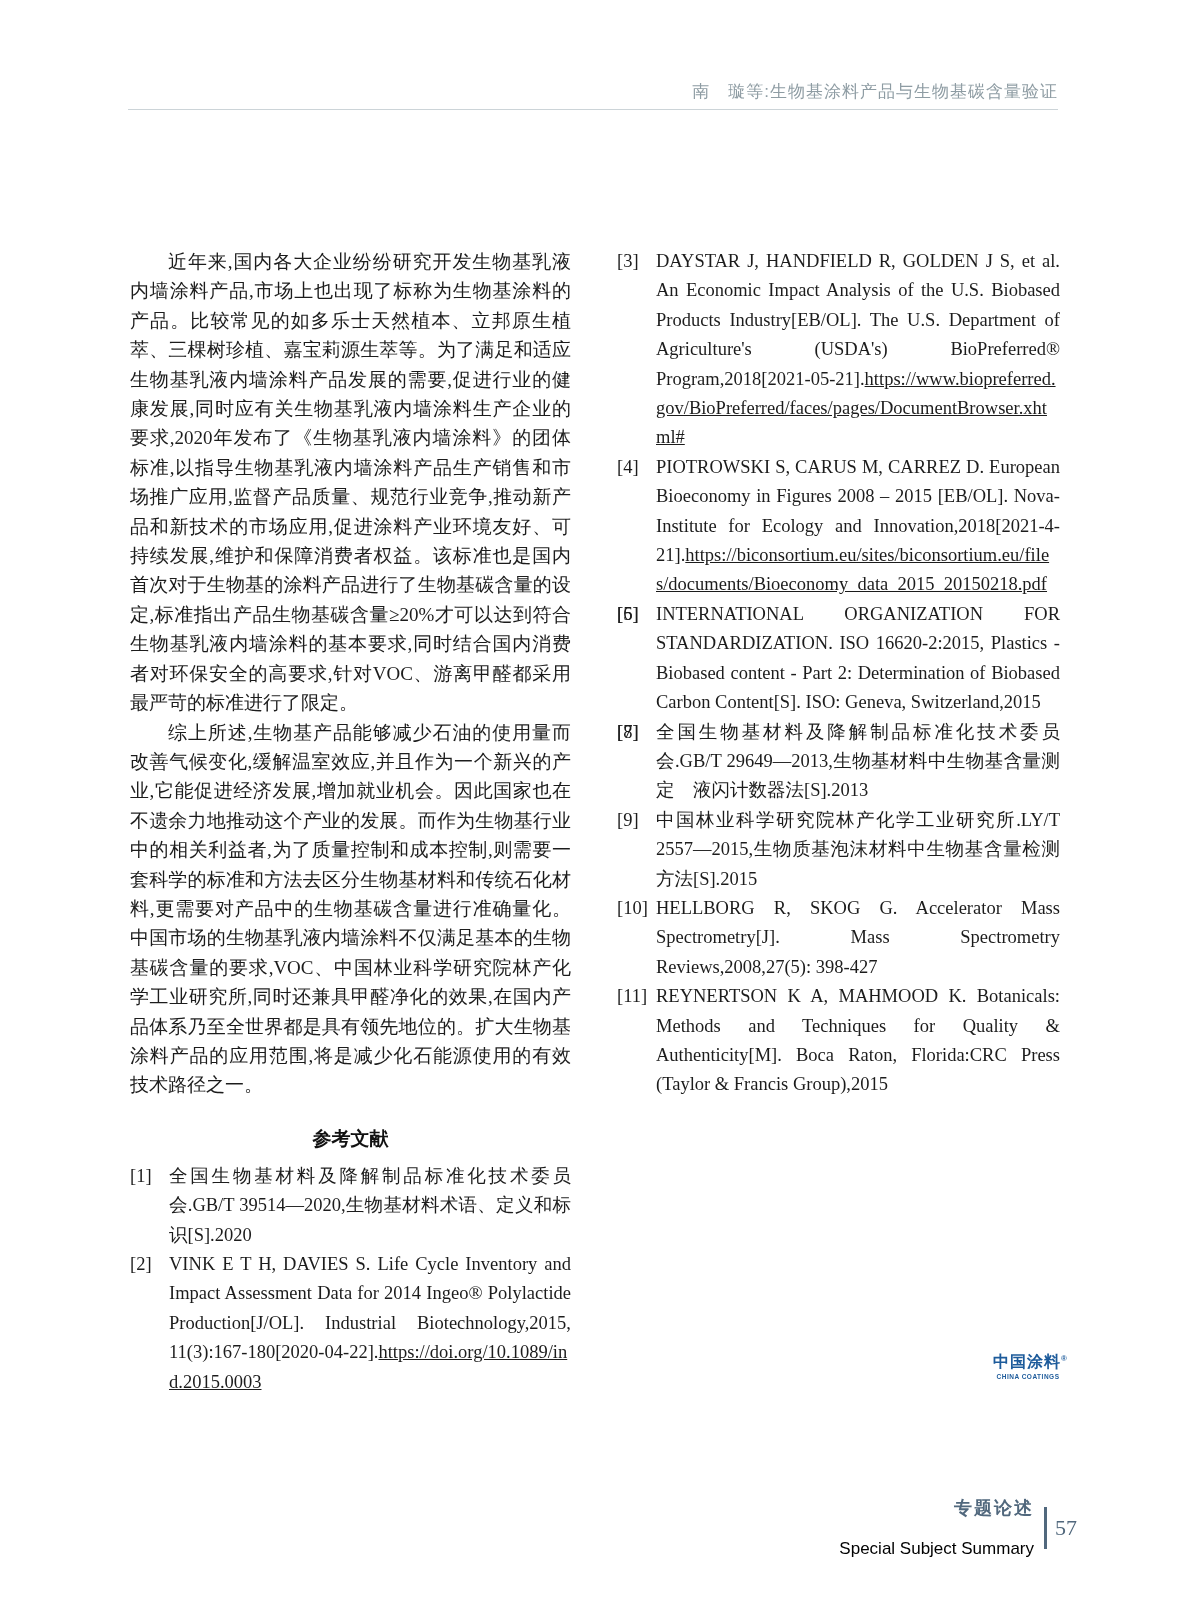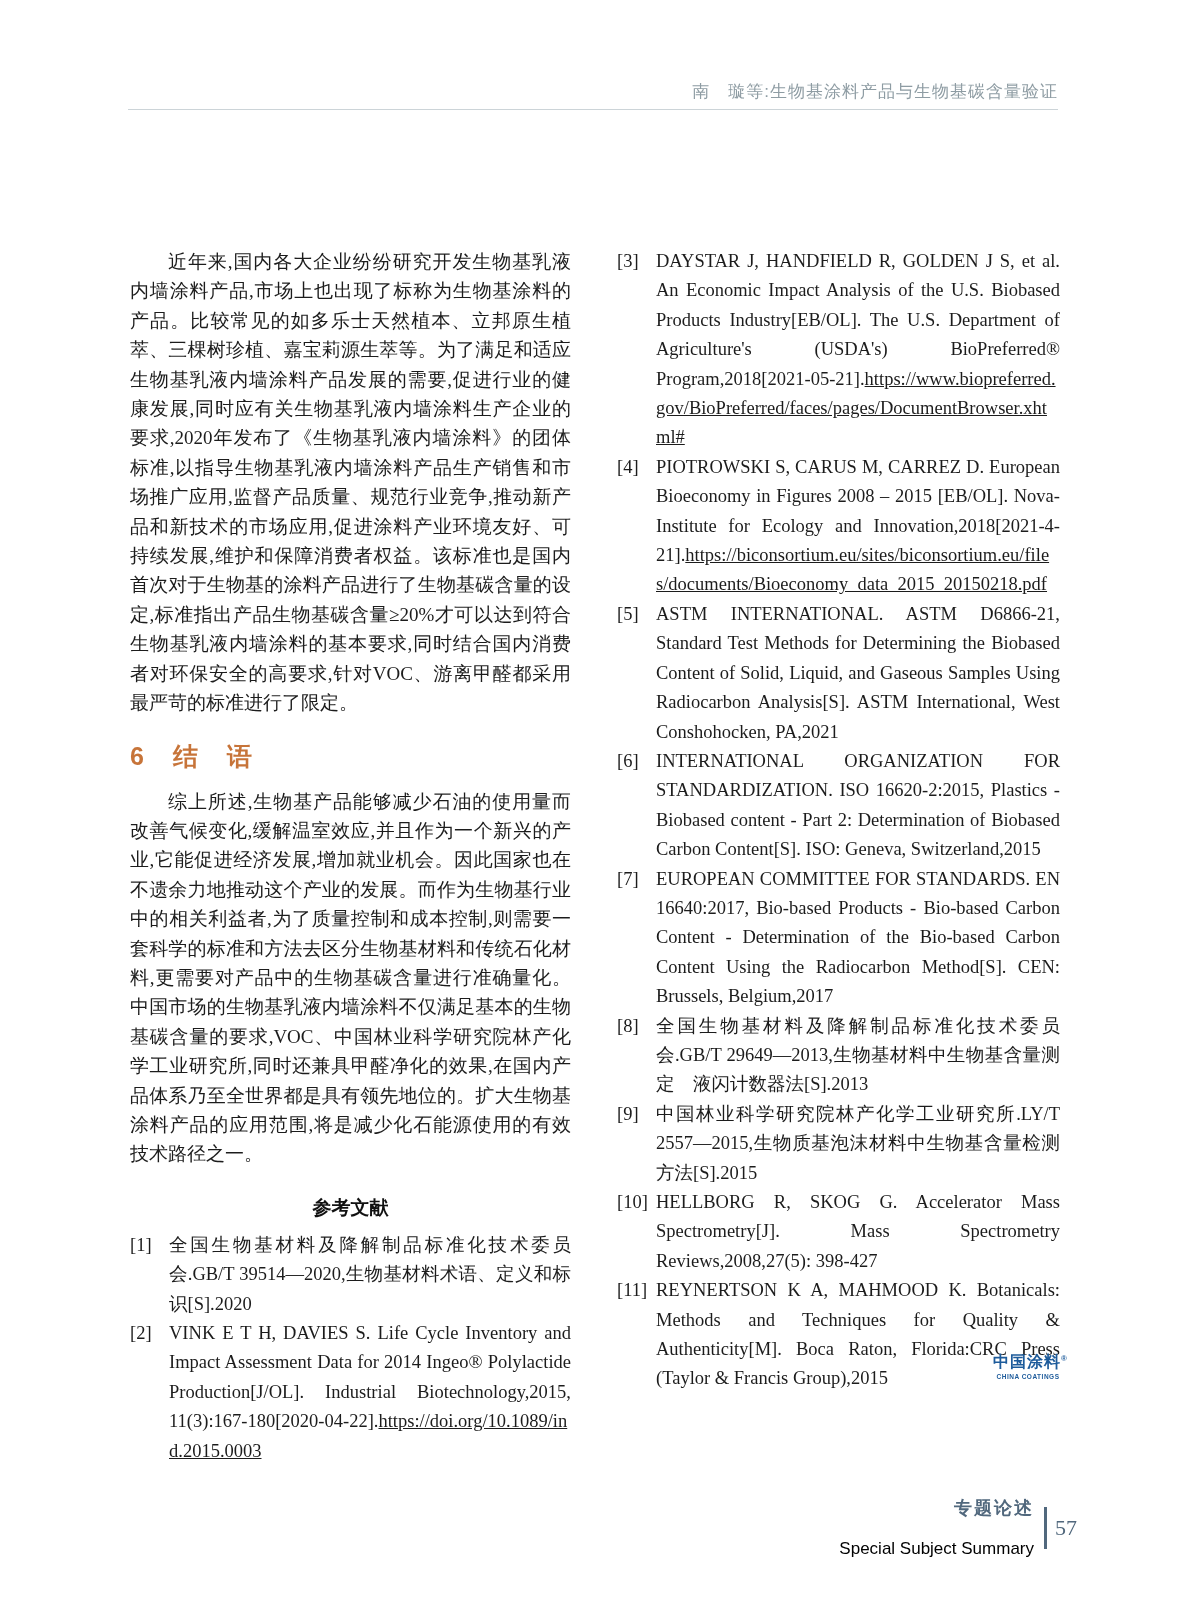--- a/index.html
+++ b/index.html
@@ -147,21 +147,20 @@
 <body>
 
 <div class="page">
 
   <div class="running-header">南　璇等:生物基涂料产品与生物基碳含量验证</div>
   <div class="header-rule"></div>
 
   <div class="col col-left">
     <p class="body-para">近年来,国内各大企业纷纷研究开发生物基乳液内墙涂料产品,市场上也出现了标称为生物基涂料的产品。比较常见的如多乐士天然植本、立邦原生植萃、三棵树珍植、嘉宝莉源生萃等。为了满足和适应生物基乳液内墙涂料产品发展的需要,促进行业的健康发展,同时应有关生物基乳液内墙涂料生产企业的要求,2020年发布了《生物基乳液内墙涂料》的团体标准,以指导生物基乳液内墙涂料产品生产销售和市场推广应用,监督产品质量、规范行业竞争,推动新产品和新技术的市场应用,促进涂料产业环境友好、可持续发展,维护和保障消费者权益。该标准也是国内首次对于生物基的涂料产品进行了生物基碳含量的设定,标准指出产品生物基碳含量≥20%才可以达到符合生物基乳液内墙涂料的基本要求,同时结合国内消费者对环保安全的高要求,针对VOC、游离甲醛都采用最严苛的标准进行了限定。</p>
 
-    <h2 class="section-heading">6　结　语</h2>
 
     <p class="body-para">综上所述,生物基产品能够减少石油的使用量而改善气候变化,缓解温室效应,并且作为一个新兴的产业,它能促进经济发展,增加就业机会。因此国家也在不遗余力地推动这个产业的发展。而作为生物基行业中的相关利益者,为了质量控制和成本控制,则需要一套科学的标准和方法去区分生物基材料和传统石化材料,更需要对产品中的生物基碳含量进行准确量化。中国市场的生物基乳液内墙涂料不仅满足基本的生物基碳含量的要求,VOC、中国林业科学研究院林产化学工业研究所,同时还兼具甲醛净化的效果,在国内产品体系乃至全世界都是具有领先地位的。扩大生物基涂料产品的应用范围,将是减少化石能源使用的有效技术路径之一。</p>
 
     <h3 class="references-heading">参考文献</h3>
 
     <ul class="ref-list">
       <li class="ref">
         <span class="ref-num">[1]</span>
         <span class="ref-text">全国生物基材料及降解制品标准化技术委员会.GB/T 39514—2020,生物基材料术语、定义和标识[S].2020</span><span class="ref-url"></span>
       </li>
@@ -177,29 +176,29 @@
       <li class="ref">
         <span class="ref-num">[3]</span>
         <span class="ref-text">DAYSTAR J, HANDFIELD R, GOLDEN J S, et al. An Economic Impact Analysis of the U.S. Biobased Products Industry[EB/OL]. The U.S. Department of Agriculture's (USDA's) BioPreferred® Program,2018[2021-05-21].</span><span class="ref-url">https://www.biopreferred.gov/BioPreferred/faces/pages/DocumentBrowser.xhtml#</span>
       </li>
       <li class="ref">
         <span class="ref-num">[4]</span>
         <span class="ref-text">PIOTROWSKI S, CARUS M, CARREZ D. European Bioeconomy in Figures 2008 – 2015 [EB/OL]. Nova-Institute for Ecology and Innovation,2018[2021-4-21].</span><span class="ref-url">https://biconsortium.eu/sites/biconsortium.eu/files/documents/Bioeconomy_data_2015_20150218.pdf</span>
       </li>
       <li class="ref">
         <span class="ref-num">[5]</span>
-        <span class="ref-text">ASTM INTERNATIONAL. ASTM D6866-21, Standard Test Methods for Determining the Biobased Content of Solid, Liquid, and Gaseous Samples Using Radiocarbon Analysis[S]. ASTM International, West Conshohocken, PA,2021</span><span class="ref-url"></span>
+        <span class="ref-url"></span>
       </li>
       <li class="ref">
         <span class="ref-num">[6]</span>
         <span class="ref-text">INTERNATIONAL ORGANIZATION FOR STANDARDIZATION. ISO 16620-2:2015, Plastics - Biobased content - Part 2: Determination of Biobased Carbon Content[S]. ISO: Geneva, Switzerland,2015</span><span class="ref-url"></span>
       </li>
       <li class="ref">
         <span class="ref-num">[7]</span>
-        <span class="ref-text">EUROPEAN COMMITTEE FOR STANDARDS. EN 16640:2017, Bio-based Products - Bio-based Carbon Content - Determination of the Bio-based Carbon Content Using the Radiocarbon Method[S]. CEN: Brussels, Belgium,2017</span><span class="ref-url"></span>
+        <span class="ref-url"></span>
       </li>
       <li class="ref">
         <span class="ref-num">[8]</span>
         <span class="ref-text">全国生物基材料及降解制品标准化技术委员会.GB/T 29649—2013,生物基材料中生物基含量测定　液闪计数器法[S].2013</span><span class="ref-url"></span>
       </li>
       <li class="ref">
         <span class="ref-num">[9]</span>
         <span class="ref-text">中国林业科学研究院林产化学工业研究所.LY/T 2557—2015,生物质基泡沫材料中生物基含量检测方法[S].2015</span><span class="ref-url"></span>
       </li>
       <li class="ref">

